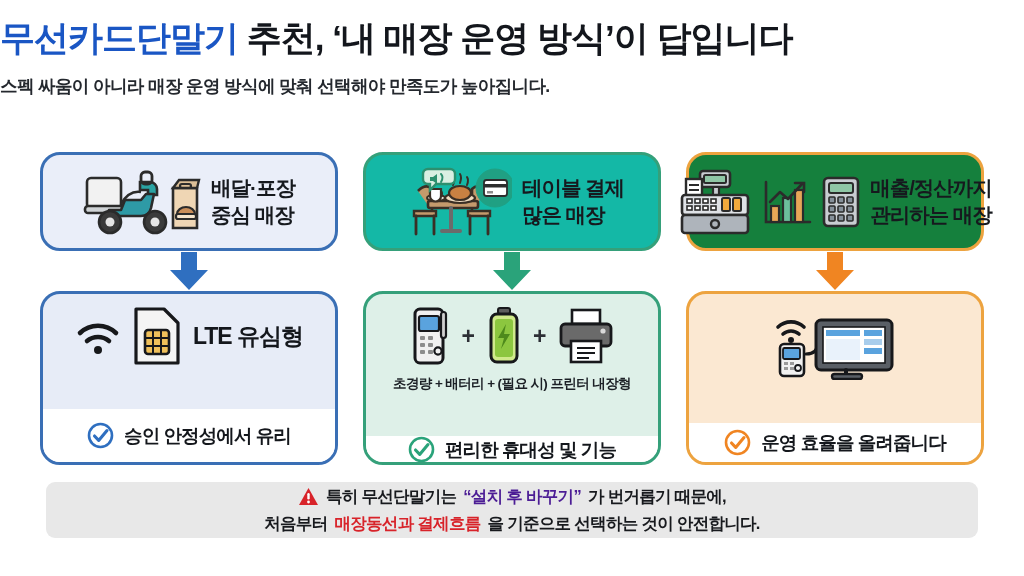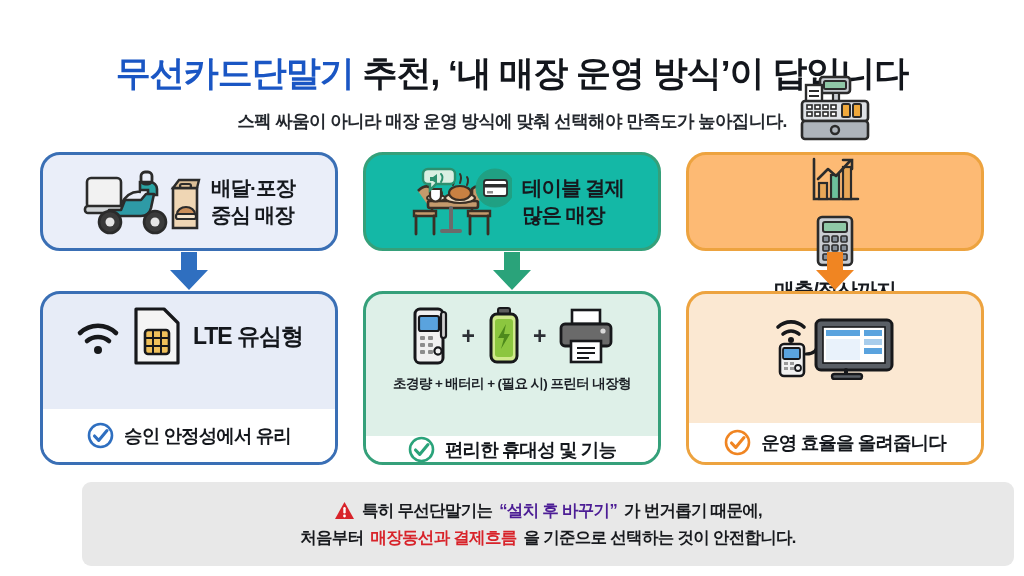--- a/index.html
+++ b/index.html
@@ -10,22 +10,22 @@
     width: 1024px;
     height: 576px;
     background: #ffffff;
     font-family: "Liberation Sans", "DejaVu Sans", sans-serif;
     overflow: hidden;
     position: relative;
   }
 
   
   .header {
-    text-align: center;
-    padding-top: 53px;
+    text-align: left;
+    padding-top: 18px;
   }
   .title {
     font-size: 35px;
     font-weight: bold;
     letter-spacing: -1px;
     color: #13161c;
     line-height: 1.15;
     white-space: nowrap;
   }
   .title .brand {
@@ -148,30 +148,29 @@
     letter-spacing: -0.9px;
     white-space: nowrap;
   }
 
   
   .banner {
     position: absolute;
     left: 46px;
     top: 482px;
     width: 932px;
-    height: 84px;
+    height: 56px;
     background: #e8e8e8;
     border-radius: 9px;
     display: flex;
     flex-direction: column;
     align-items: center;
     justify-content: center;
     gap: 5px;
     box-sizing: border-box;
-    margin-left: 36px;
   }
   .banner-line {
     font-size: 16.5px;
     font-weight: bold;
     color: #17191d;
     letter-spacing: -0.7px;
     display: flex;
     align-items: center;
     gap: 7px;
     white-space: nowrap;
@@ -347,21 +346,21 @@
             <circle cx="13.5" cy="13.5" r="11.5" fill="none" stroke="#2aa37a" stroke-width="2.6"></circle>
             <path d="M7.5 14 l4.2 4.4 L20 8.6" fill="none" stroke="#2aa37a" stroke-width="3.1" stroke-linecap="round" stroke-linejoin="round"></path>
           </svg>
         </span>
         <span class="ftext">편리한 휴대성 및 기능</span>
       </div>
     </div>
   </div>
 
   <div class="column">
-    <div class="card-top" id="c3-top" style="background: #fdba74; border-color: rgb(237, 163, 63); flex-direction: column;">
+    <div class="card-top" id="c3-top" style="background: #15803d; border-color: rgb(237, 163, 63);">
       <span>
         <svg width="74" height="70" viewBox="0 0 74 70">
           <rect x="22" y="4" width="30" height="16" rx="3" fill="#c9cdd2" stroke="#2b2b2b" stroke-width="2.6"></rect>
           <rect x="26" y="8" width="22" height="8" rx="1.5" fill="#8fc7a6" stroke="#2b2b2b" stroke-width="2"></rect>
           <path d="M35 20 h6 v8 h-6z" fill="#c9cdd2" stroke="#2b2b2b" stroke-width="2.2"></path>
           <rect x="8" y="12" width="16" height="24" fill="#ffffff" stroke="#2b2b2b" stroke-width="2.4"></rect>
           <path d="M11 18 h10 M11 23 h10 M11 28 h7" stroke="#2b2b2b" stroke-width="1.8"></path>
           <rect x="4" y="28" width="66" height="20" rx="3" fill="#dfe2e6" stroke="#2b2b2b" stroke-width="2.6"></rect>
           <rect x="44" y="31" width="8" height="13" rx="1.5" fill="#f0a93c" stroke="#2b2b2b" stroke-width="2"></rect>
           <rect x="55" y="31" width="8" height="13" rx="1.5" fill="#f0a93c" stroke="#2b2b2b" stroke-width="2"></rect>

